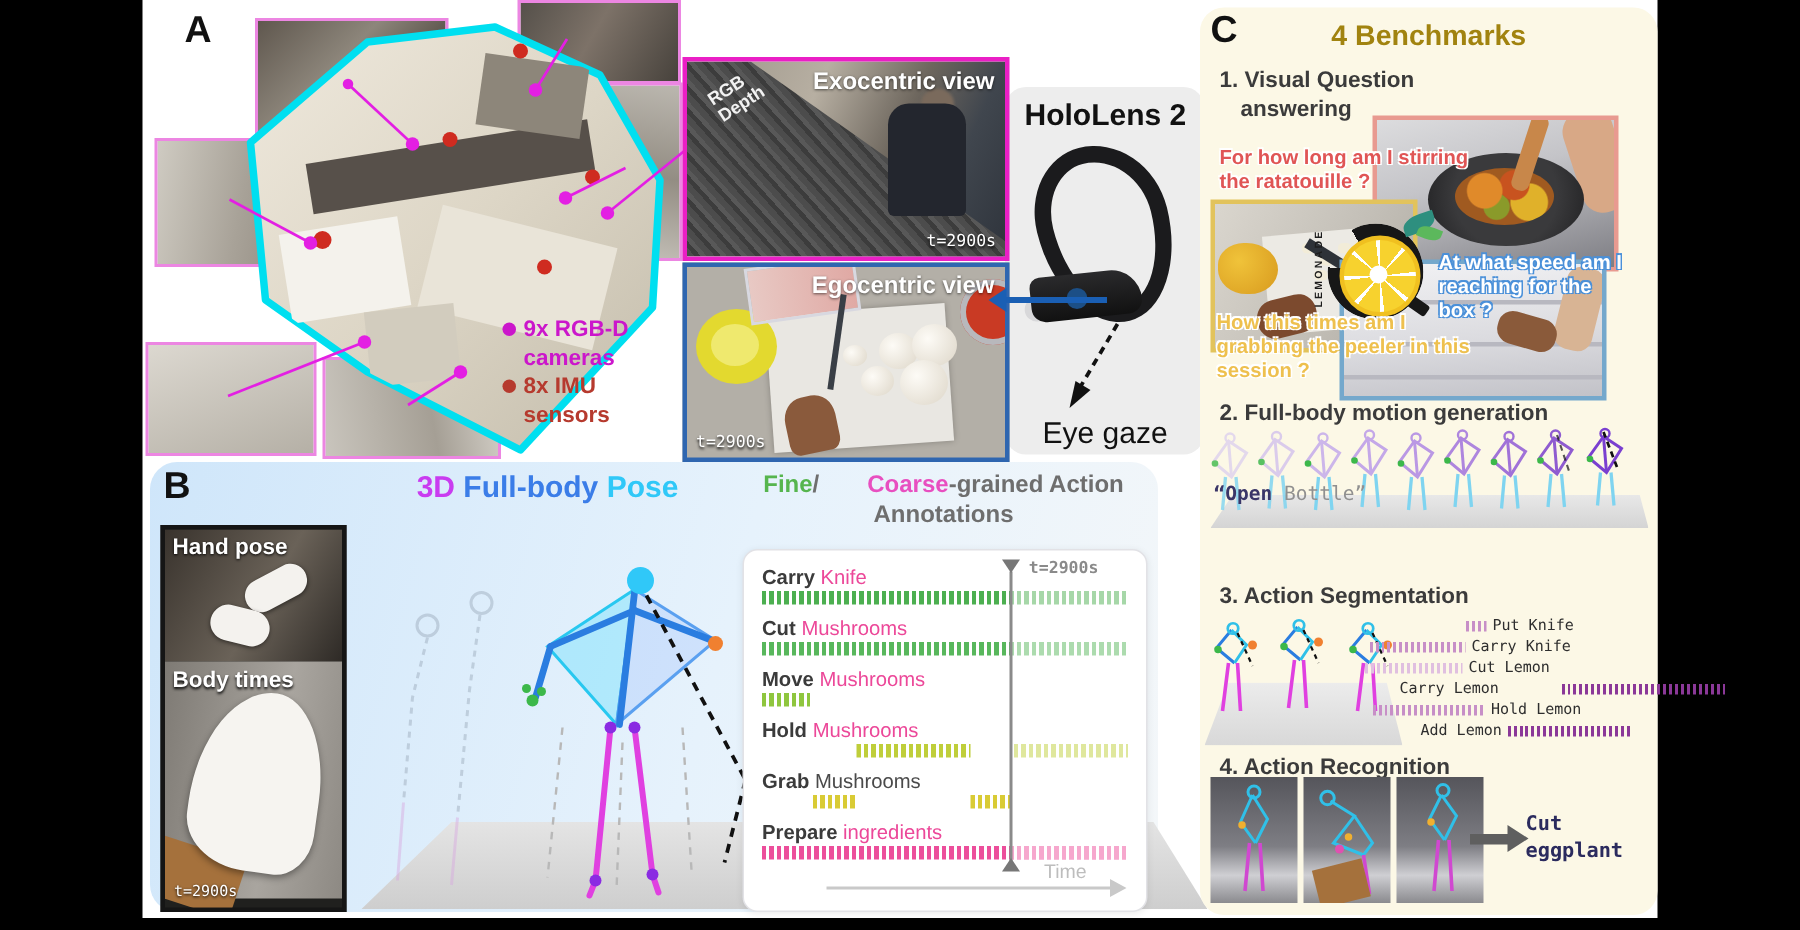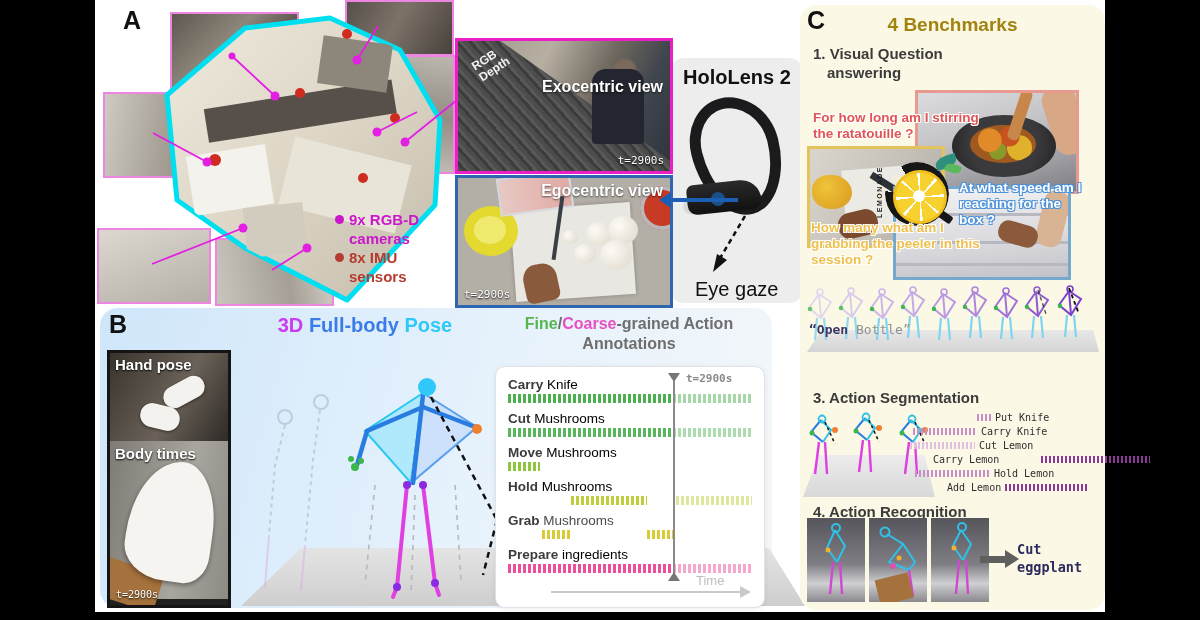--- a/index.html
+++ b/index.html
@@ -67,21 +67,21 @@
   #bodyBlob{position:absolute;left:18px;top:20px;width:86px;height:120px;background:#f6f4f0;
             border-radius:60% 46% 30% 52%/70% 60% 26% 30%;transform:rotate(8deg);box-shadow:0 2px 5px rgba(0,0,0,.4);}
   #bodyBoard{position:absolute;left:-8px;bottom:-6px;width:58px;height:40px;background:#a5713c;transform:rotate(18deg);}
   .pose-label{position:absolute;color:#fff;font-weight:bold;font-size:15px;left:5px;text-shadow:0 1px 2px #000;}
   #annTitle{left:392px;top:314px;width:284px;text-align:center;font-size:16px;font-weight:bold;color:#6e6e6e;line-height:20px;}
   #annCard{left:400px;top:366px;width:268px;height:240px;background:#fff;border:1px solid #e2e2e6;border-radius:10px;
            box-shadow:0 1px 5px rgba(0,0,0,.08);}
   .ann-row{position:absolute;left:12px;width:244px;height:30px;}
   .ann-label{font-size:13.5px;line-height:15px;}
   .ann-label .verb{font-weight:bold;color:#3b3b3b;}
-  .ann-label .noun{color:#000000;}
+  .ann-label .noun{color:#ec4899;}
   .ann-row:nth-child(6) .noun{color:#4a4a4a;}
   .ann-track{position:absolute;left:0;top:17px;width:244px;height:9px;}
   .seg{position:absolute;top:0;height:9px;}
   #futureOverlay{left:178px;top:8px;width:78px;height:198px;background:rgba(255,255,255,.5);}
   #cursorLine{top:14px;width:2px;height:194px;background:#8a8a8a;}
   #cursorTop{border-left:6px solid transparent;border-right:6px solid transparent;border-top:9px solid #777;}
   #cursorBottom{border-left:6px solid transparent;border-right:6px solid transparent;border-bottom:9px solid #777;}
   #annTs{font-size:11px;font-weight:bold;color:#8a8a8a;}
   #timeAxis{left:55px;top:224px;width:190px;height:2px;background:#c9c9c9;}
   #timeAxis::after{content:"";position:absolute;right:-10px;top:-5px;border-top:6px solid transparent;border-bottom:6px solid transparent;border-left:11px solid #c9c9c9;}
@@ -228,21 +228,21 @@
   <div class="abs" id="holoBg"></div>
 
   <div class="viewcard" id="exoCard" style="border-color: rgb(234, 31, 197);">
     <div id="exoDepth"></div>
     <div id="exoHead"></div>
     <div id="exoFigure"></div>
     <div id="rgbDepth">
       <div>RGB</div>
       <div>Depth</div>
     </div>
-    <div class="view-title" style="right:7px;top:5px;margin-top:32px;">Exocentric view</div>
+    <div class="view-title" style="right:7px;top:5px;">Exocentric view</div>
     <div class="view-ts mono" style="right:6px;bottom:4px;">t=2900s</div>
   </div>
 
   <div class="viewcard" id="egoCard" style="border-color: rgb(47, 102, 176);">
     <div id="egoBoard"></div>
     <div id="egoPlate"></div>
     <div id="egoShrimp"></div>
     <div id="egoBowl"></div>
     <div class="mushroom" style="left:128px;top:44px;width:26px;height:24px;"></div>
     <div class="mushroom" style="left:150px;top:38px;width:30px;height:28px;"></div>
@@ -328,21 +328,21 @@
     <line x1="272" y1="185" x2="258" y2="240" stroke="#111" stroke-width="2.5" stroke-dasharray="6,5"></line>
     <g fill="#3cb84a">
           <circle cx="130" cy="132" r="4"></circle>
           <circle cx="136" cy="126" r="3"></circle>
           <circle cx="126" cy="124" r="3"></circle>
         </g>
     <circle cx="252" cy="94" r="5" fill="#f08030"></circle>
   </svg>
 
   <div class="abs" id="annTitle">
-    <span id="fineWord" style="color: rgb(86, 181, 78);">Fine</span><span>/</span><span id="coarseWord" style="color: rgb(232, 79, 192);">Coarse</span><span>-grained Action</span><br>
+    <span id="fineWord" style="color: rgb(86, 181, 78);">Fine</span><span>/</span><span id="coarseWord" style="color: rgb(232, 79, 192); padding-left: 32px;">Coarse</span><span>-grained Action</span><br>
     <span>Annotations</span>
   </div>
 
   <div class="abs" id="annCard">
     <div class="ann-row" style="top:10px;">
       <div class="ann-label"><span class="verb">Carry</span> <span class="noun">Knife</span></div>
       <div class="ann-track">
             <div class="seg" style="left: 0%; width: 100%; background: repeating-linear-gradient(90deg, rgb(76, 175, 80) 0px, rgb(76, 175, 80) 3px, rgba(255, 255, 255, 0) 3px, rgba(255, 255, 255, 0) 5px);"></div>
           </div>
     </div>
@@ -388,21 +388,21 @@
   </div>
 
   <div class="abs" id="panelC"></div>
   <div class="abs panel-letter" style="left:712px;top:6px;">C</div>
   <div class="abs" id="benchTitle" style="color: rgb(161, 131, 15);">4 Benchmarks</div>
 
   <div class="abs sec-heading" style="left:718px;top:44px;">
     <div>1. Visual Question</div>
     <div style="padding-left:14px;">answering</div>
   </div>
-  <div class="abs" style="left:712px;top:88px;width:295px;height:190px;">
+  <div class="abs" style="left:712px;top:75px;width:295px;height:190px;">
     <div class="vqa-img" id="wokImg">
       <div id="wokArm"></div>
       <div id="wokPan"></div>
       <div id="wokVeg"></div>
       <div id="wokSpatula"></div>
     </div>
     <div class="vqa-img" id="peelerImg">
       <div id="peelerBoard"></div>
       <div class="peel-bit" style="left:58px;top:26px;"></div>
       <div class="peel-bit" style="left:70px;top:34px;"></div>
@@ -424,23 +424,24 @@
       <div id="lemonRing"></div>
       <div id="lemonTail"></div>
       <div id="lemonFruit"></div>
       <div id="lemonCore"></div>
       <div class="leaf" id="leaf1"></div>
       <div class="leaf" id="leaf2"></div>
       <div id="lemonWord">LEMONADE</div>
     </div>
     <div class="q-text outline-white" id="q1">For how long am I stirring the ratatouille ?</div>
     <div class="q-text outline-blue" id="q2">At what speed am I reaching for the box ?</div>
-    <div class="q-text outline-white" id="q3">How many what am I grabbing the peeler in this session ?</div>
-  </div>
-
+    <div class="q-text outline-white" id="q3">How this times am I grabbing the peeler in this session ?</div>
+  </div>
+
+  <div class="abs sec-heading" style="left:718px;top:266px;">2. Full-body motion generation</div>
   <div class="abs" id="motionPlatform"></div>
   <svg class="abs" style="left:712px;top:282px;" width="296" height="64">
     <defs>
       <g id="mskel">
         <polygon points="10,6 0,20 12,30 22,14" fill="none" stroke="currentColor" stroke-width="2"></polygon>
         <line x1="10" y1="6" x2="12" y2="30" stroke="currentColor" stroke-width="2"></line>
         <line x1="8" y1="30" x2="6" y2="52" stroke="#7fd4f0" stroke-width="2.2"></line>
         <line x1="15" y1="30" x2="17" y2="52" stroke="#7fd4f0" stroke-width="2.2"></line>
         <circle cx="11" cy="4" r="3" fill="none" stroke="currentColor" stroke-width="1.6"></circle>
         <circle cx="1" cy="21" r="2.2" fill="#3cb84a" stroke="none"></circle>

